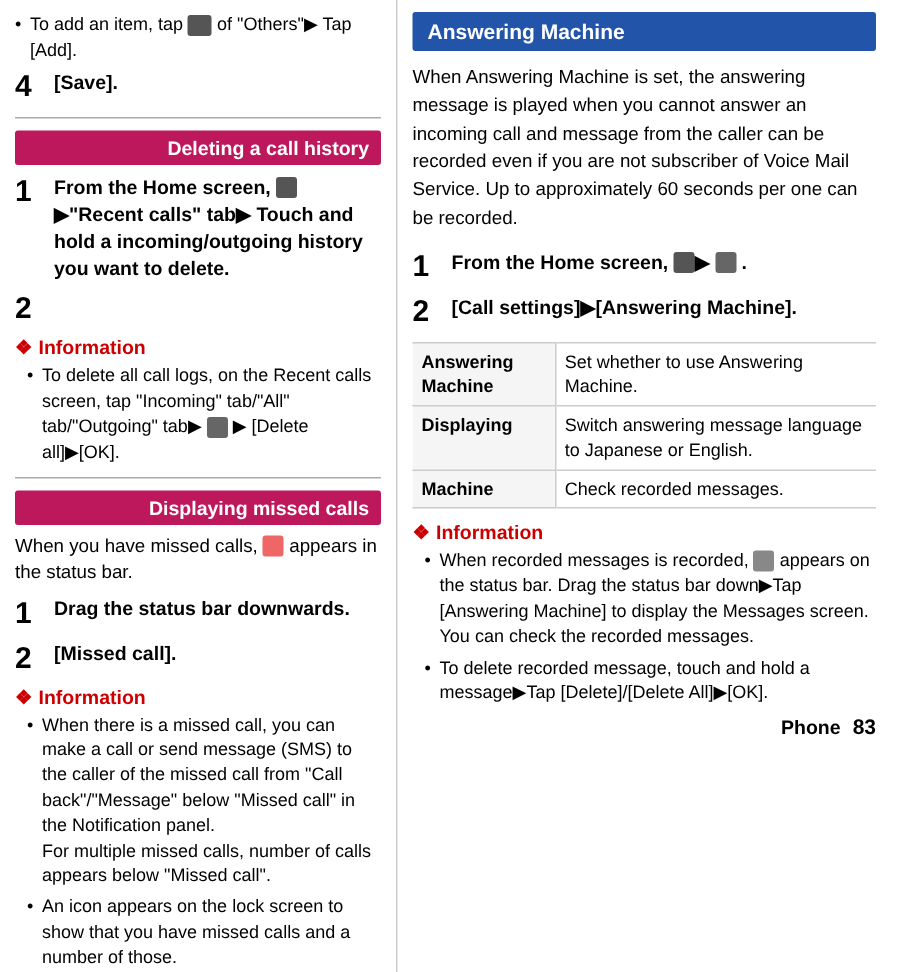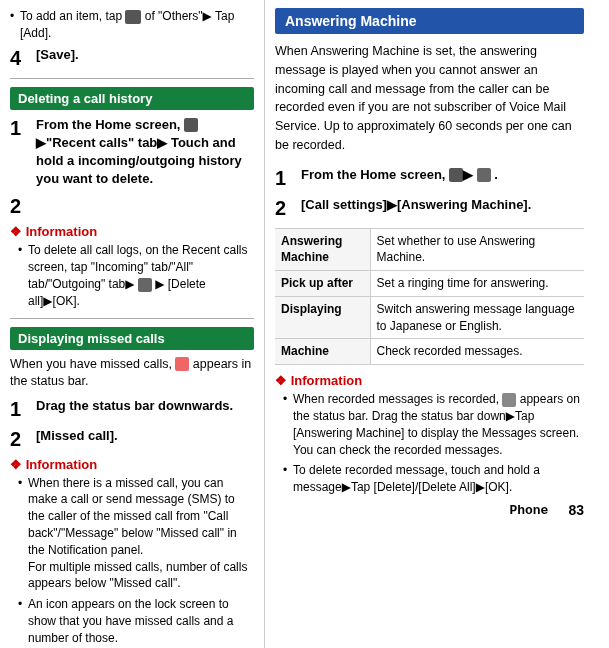--- a/index.html
+++ b/index.html
@@ -26,27 +26,28 @@
     }
 
     
     .right-col {
       width: 329px;
       padding: 8px 10px;
     }
 
     
     .section-header {
-      background: #15803d;
+      background: #be185d;
       color: #fff;
       font-weight: bold;
       font-size: 13px;
       padding: 4px 8px;
       margin-bottom: 6px;
       border-radius: 2px;
+      text-align: right;
     }
 
     .section-header-blue {
       background: #2255aa;
       color: #fff;
       font-weight: bold;
       font-size: 14px;
       padding: 5px 10px;
       margin-bottom: 8px;
       border-radius: 2px;
@@ -203,23 +204,22 @@
     .page-num-area {
       display: flex;
       justify-content: flex-end;
       align-items: center;
       margin-top: 4px;
       font-size: 13px;
     }
 
     .page-num-area .label-phone {
       font-weight: bold;
-      margin-right: 20px;
+      margin-right: 8px;
       color: #000;
-      font-family: Liberation Mono, monospace;
     }
 
     .page-num-area .num {
       font-size: 14px;
       font-weight: bold;
     }
 
     
     .top-bullet {
       font-size: 12px;
@@ -325,24 +325,20 @@
       <span class="step-content">
         <strong>[Call settings]▶[Answering Machine].</strong>
       </span>
     </div>
 
     <table class="settings-table">
       <tbody id="settings-table-body">
       <tr>
             <td>Answering Machine</td>
             <td>Set whether to use Answering Machine.</td>
-          </tr>
-          <tr>
-            <td>Pick up after</td>
-            <td>Set a ringing time for answering.</td>
           </tr>
           <tr>
             <td>Displaying</td>
             <td>Switch answering message language to Japanese or English.</td>
           </tr>
           <tr>
             <td>Machine</td>
             <td>Check recorded messages.</td>
           </tr>
         </tbody>

